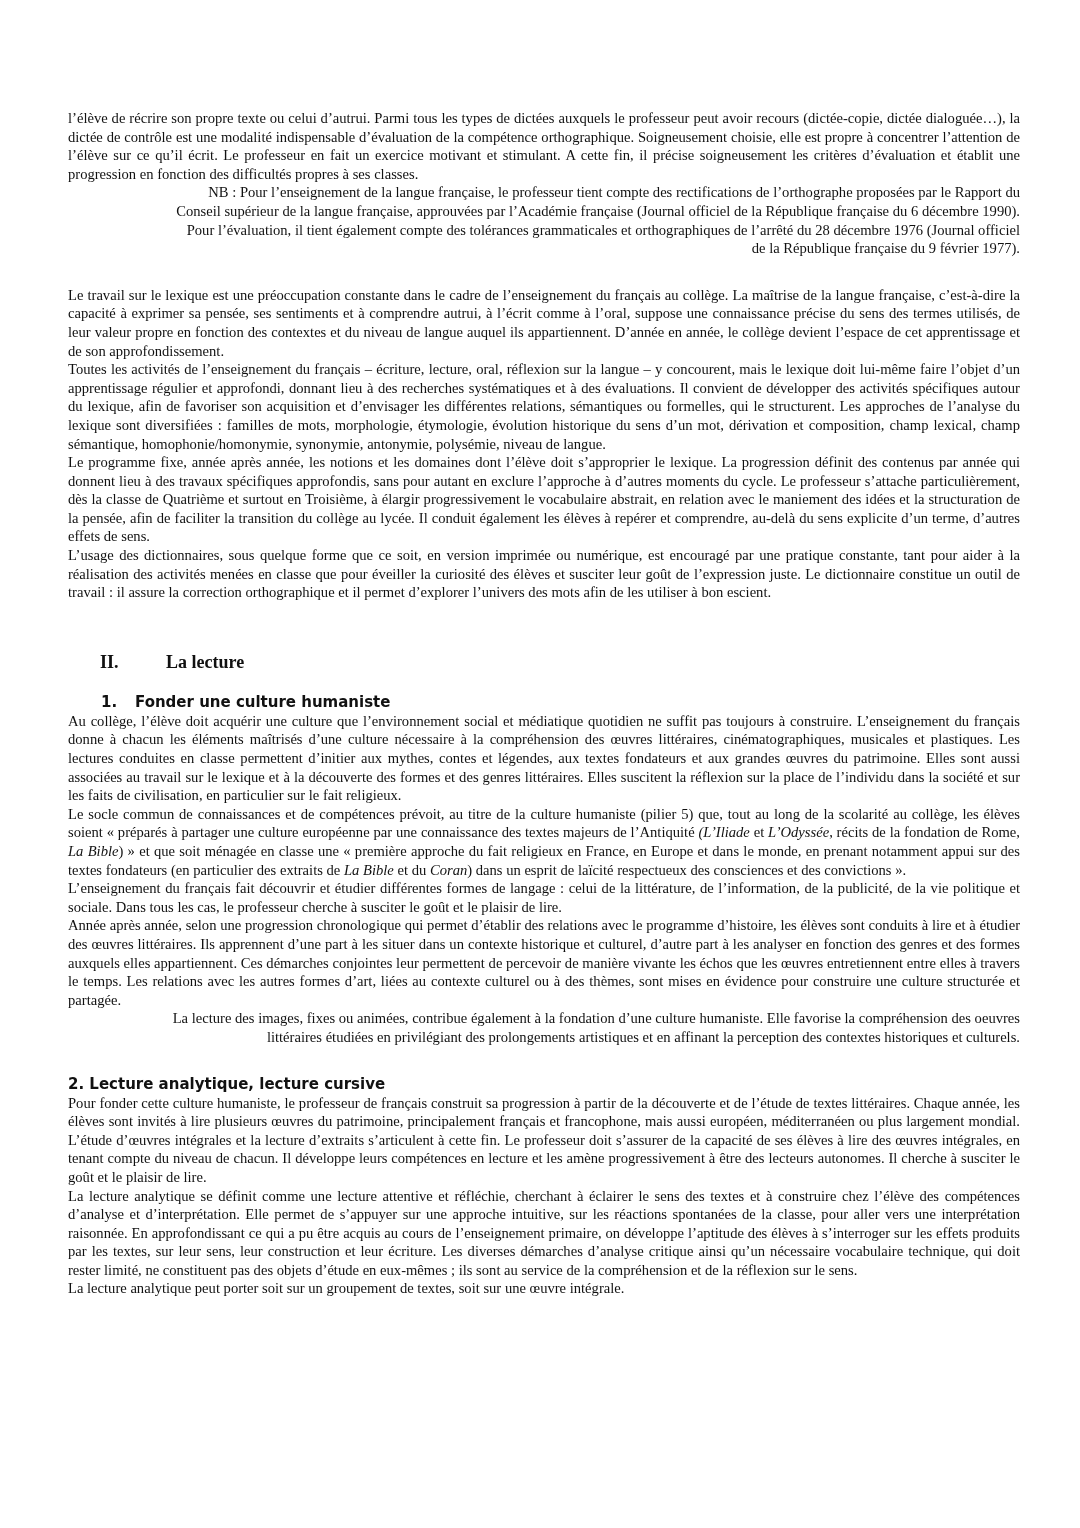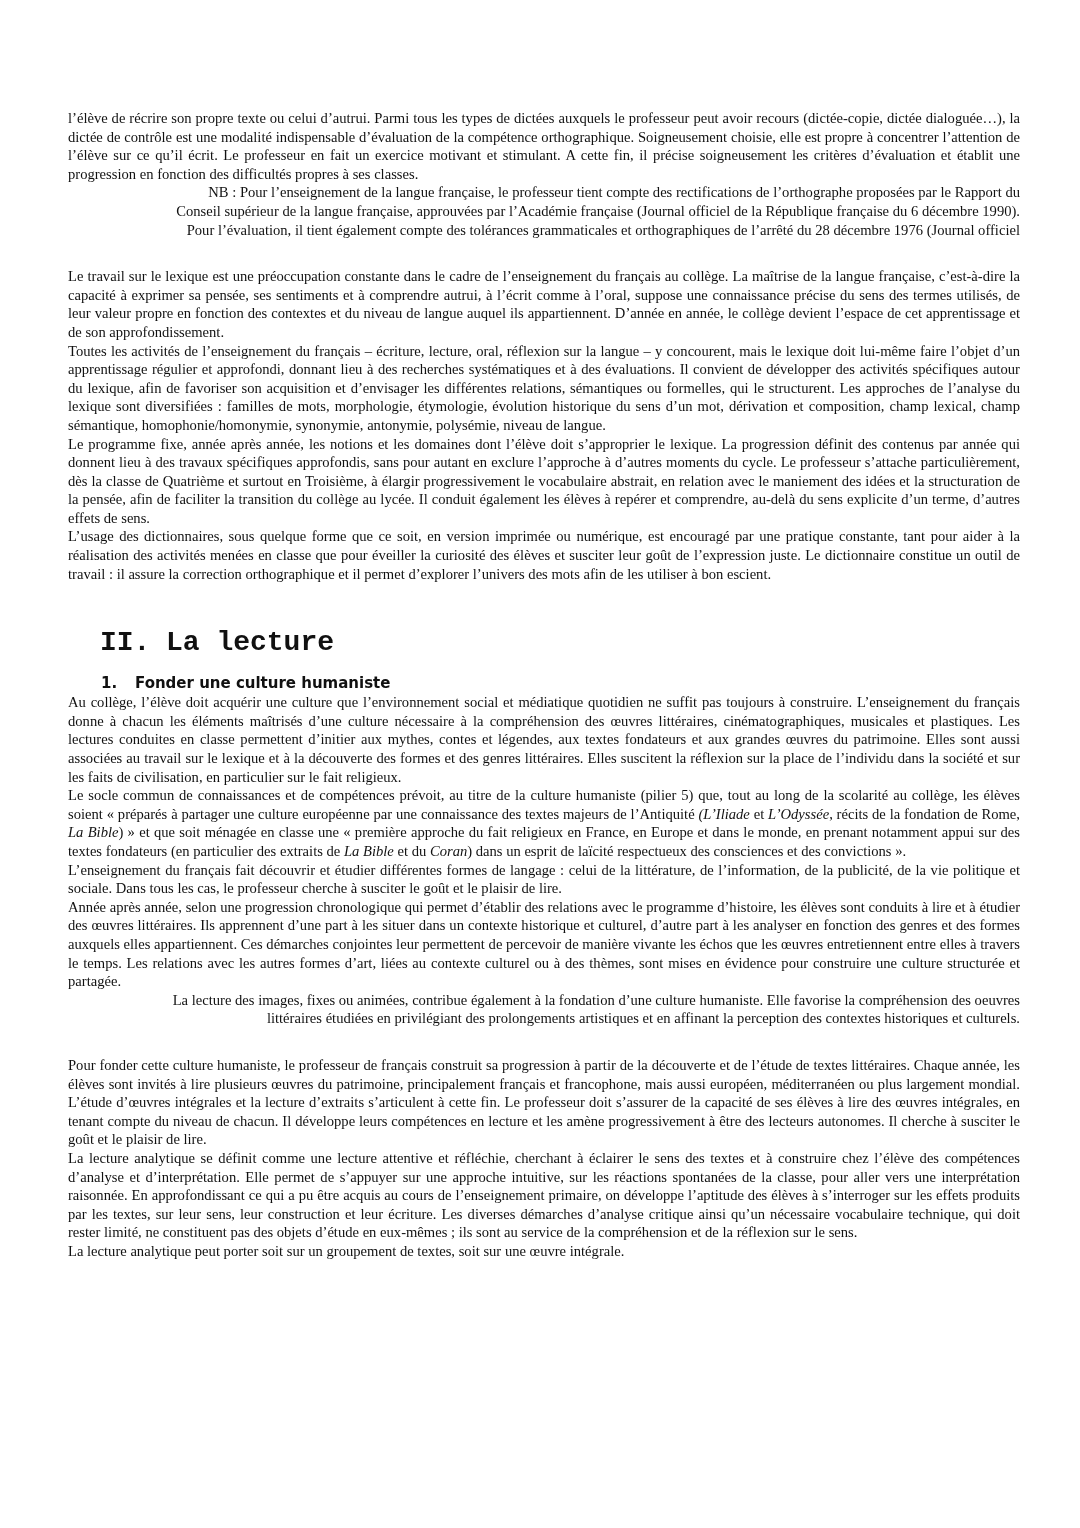--- a/index.html
+++ b/index.html
@@ -14,41 +14,42 @@
   }
   .para.left { text-align: right; }
   .h-sub {
     font-family: "DejaVu Sans", sans-serif;
     font-weight: bold;
     font-size: 15px;
     line-height: 19px;
     margin: 0;
   }
   .h-main {
-    font-family: Liberation Mono, monospace;
+    font-family: Liberation Serif, serif;
     font-weight: bold;
-    font-size: 28px;
+    font-size: 18px;
     line-height: 26px;
     margin: 0;
     padding-left: 32px;
   }
   .h-main .num { display: inline-block; width: 66px; }
   .h-sub.indent { padding-left: 33px; }
   .h-sub .num { display: inline-block; width: 34px; }
   i { }
 </style>
 </head>
 <body>
 
 <div class="page">
 
   <p class="para">l’élève de récrire son propre texte ou celui d’autrui. Parmi tous les types de dictées auxquels le professeur peut avoir recours (dictée-copie, dictée dialoguée…), la dictée de contrôle est une modalité indispensable d’évaluation de la compétence orthographique. Soigneusement choisie, elle est propre à concentrer l’attention de l’élève sur ce qu’il écrit. Le professeur en fait un exercice motivant et stimulant. A cette fin, il précise soigneusement les critères d’évaluation et établit une progression en fonction des difficultés propres à ses classes.</p>
   <p class="para left">NB : Pour l’enseignement de la langue française, le professeur tient compte des rectifications de l’orthographe proposées par le Rapport du</p>
   <p class="para left">Conseil supérieur de la langue française, approuvées par l’Académie française (Journal officiel de la République française du 6 décembre 1990).</p>
   <p class="para left">Pour l’évaluation, il tient également compte des tolérances grammaticales et orthographiques de l’arrêté du 28 décembre 1976 (Journal officiel</p>
+  <p class="para left">de la République française du 9 février 1977).</p>
 
   <div style="height:28px"></div>
   <p class="para">Le travail sur le lexique est une préoccupation constante dans le cadre de l’enseignement du français au collège. La maîtrise de la langue française, c’est-à-dire la capacité à exprimer sa pensée, ses sentiments et à comprendre autrui, à l’écrit comme à l’oral, suppose une connaissance précise du sens des termes utilisés, de leur valeur propre en fonction des contextes et du niveau de langue auquel ils appartiennent. D’année en année, le collège devient l’espace de cet apprentissage et de son approfondissement.</p>
   <p class="para">Toutes les activités de l’enseignement du français – écriture, lecture, oral, réflexion sur la langue – y concourent, mais le lexique doit lui-même faire l’objet d’un apprentissage régulier et approfondi, donnant lieu à des recherches systématiques et à des évaluations. Il convient de développer des activités spécifiques autour du lexique, afin de favoriser son acquisition et d’envisager les différentes relations, sémantiques ou formelles, qui le structurent. Les approches de l’analyse du lexique sont diversifiées : familles de mots, morphologie, étymologie, évolution historique du sens d’un mot, dérivation et composition, champ lexical, champ sémantique, homophonie/homonymie, synonymie, antonymie, polysémie, niveau de langue.</p>
   <p class="para">Le programme fixe, année après année, les notions et les domaines dont l’élève doit s’approprier le lexique. La progression définit des contenus par année qui donnent lieu à des travaux spécifiques approfondis, sans pour autant en exclure l’approche à d’autres moments du cycle. Le professeur s’attache particulièrement, dès la classe de Quatrième et surtout en Troisième, à élargir progressivement le vocabulaire abstrait, en relation avec le maniement des idées et la structuration de la pensée, afin de faciliter la transition du collège au lycée. Il conduit également les élèves à repérer et comprendre, au-delà du sens explicite d’un terme, d’autres effets de sens.</p>
   <p class="para">L’usage des dictionnaires, sous quelque forme que ce soit, en version imprimée ou numérique, est encouragé par une pratique constante, tant pour aider à la réalisation des activités menées en classe que pour éveiller la curiosité des élèves et susciter leur goût de l’expression juste. Le dictionnaire constitue un outil de travail : il assure la correction orthographique et il permet d’explorer l’univers des mots afin de les utiliser à bon escient.</p>
 
   <div style="height:47px"></div>
   <h2 class="h-main">
     <span class="num">II.</span><span>La lecture</span>
@@ -59,17 +60,18 @@
     <span class="num">1.</span><span>Fonder une culture humaniste</span>
   </h3>
   <p class="para">Au collège, l’élève doit acquérir une culture que l’environnement social et médiatique quotidien ne suffit pas toujours à construire. L’enseignement du français donne à chacun les éléments maîtrisés d’une culture nécessaire à la compréhension des œuvres littéraires, cinématographiques, musicales et plastiques. Les lectures conduites en classe permettent d’initier aux mythes, contes et légendes, aux textes fondateurs et aux grandes œuvres du patrimoine. Elles sont aussi associées au travail sur le lexique et à la découverte des formes et des genres littéraires. Elles suscitent la réflexion sur la place de l’individu dans la société et sur les faits de civilisation, en particulier sur le fait religieux.</p>
   <p class="para"><span>Le socle commun de connaissances et de compétences prévoit, au titre de la culture humaniste (pilier 5) que, tout au long de la scolarité au collège, les élèves soient « préparés à partager une culture européenne par une connaissance des textes majeurs de l’Antiquité </span><i>(L’Iliade</i><span> et </span><i>L’Odyssée</i><span>, récits de la fondation de Rome, </span><i>La Bible</i><span>) » et que soit ménagée en classe une « première approche du fait religieux en France, en Europe et dans le monde, en prenant notamment appui sur des textes fondateurs (en particulier des extraits de </span><i>La Bible</i><span> et du </span><i>Coran</i><span>) dans un esprit de laïcité respectueux des consciences et des convictions ».</span></p>
   <p class="para">L’enseignement du français fait découvrir et étudier différentes formes de langage : celui de la littérature, de l’information, de la publicité, de la vie politique et sociale. Dans tous les cas, le professeur cherche à susciter le goût et le plaisir de lire.</p>
   <p class="para">Année après année, selon une progression chronologique qui permet d’établir des relations avec le programme d’histoire, les élèves sont conduits à lire et à étudier des œuvres littéraires. Ils apprennent d’une part à les situer dans un contexte historique et culturel, d’autre part à les analyser en fonction des genres et des formes auxquels elles appartiennent. Ces démarches conjointes leur permettent de percevoir de manière vivante les échos que les œuvres entretiennent entre elles à travers le temps. Les relations avec les autres formes d’art, liées au contexte culturel ou à des thèmes, sont mises en évidence pour construire une culture structurée et partagée.</p>
   <p class="para left">La lecture des images, fixes ou animées, contribue également à la fondation d’une culture humaniste. Elle favorise la compréhension des oeuvres</p>
   <p class="para left">littéraires étudiées en privilégiant des prolongements artistiques et en affinant la perception des contextes historiques et culturels.</p>
 
   <div style="height:28px"></div>
+  <h3 class="h-sub">2. Lecture analytique, lecture cursive</h3>
   <p class="para">Pour fonder cette culture humaniste, le professeur de français construit sa progression à partir de la découverte et de l’étude de textes littéraires. Chaque année, les élèves sont invités à lire plusieurs œuvres du patrimoine, principalement français et francophone, mais aussi européen, méditerranéen ou plus largement mondial. L’étude d’œuvres intégrales et la lecture d’extraits s’articulent à cette fin. Le professeur doit s’assurer de la capacité de ses élèves à lire des œuvres intégrales, en tenant compte du niveau de chacun. Il développe leurs compétences en lecture et les amène progressivement à être des lecteurs autonomes. Il cherche à susciter le goût et le plaisir de lire.</p>
   <p class="para">La lecture analytique se définit comme une lecture attentive et réfléchie, cherchant à éclairer le sens des textes et à construire chez l’élève des compétences d’analyse et d’interprétation. Elle permet de s’appuyer sur une approche intuitive, sur les réactions spontanées de la classe, pour aller vers une interprétation raisonnée. En approfondissant ce qui a pu être acquis au cours de l’enseignement primaire, on développe l’aptitude des élèves à s’interroger sur les effets produits par les textes, sur leur sens, leur construction et leur écriture. Les diverses démarches d’analyse critique ainsi qu’un nécessaire vocabulaire technique, qui doit rester limité, ne constituent pas des objets d’étude en eux-mêmes ; ils sont au service de la compréhension et de la réflexion sur le sens.</p>
   <p class="para">La lecture analytique peut porter soit sur un groupement de textes, soit sur une œuvre intégrale.</p>
 
 </div>
 
 </body></html>

